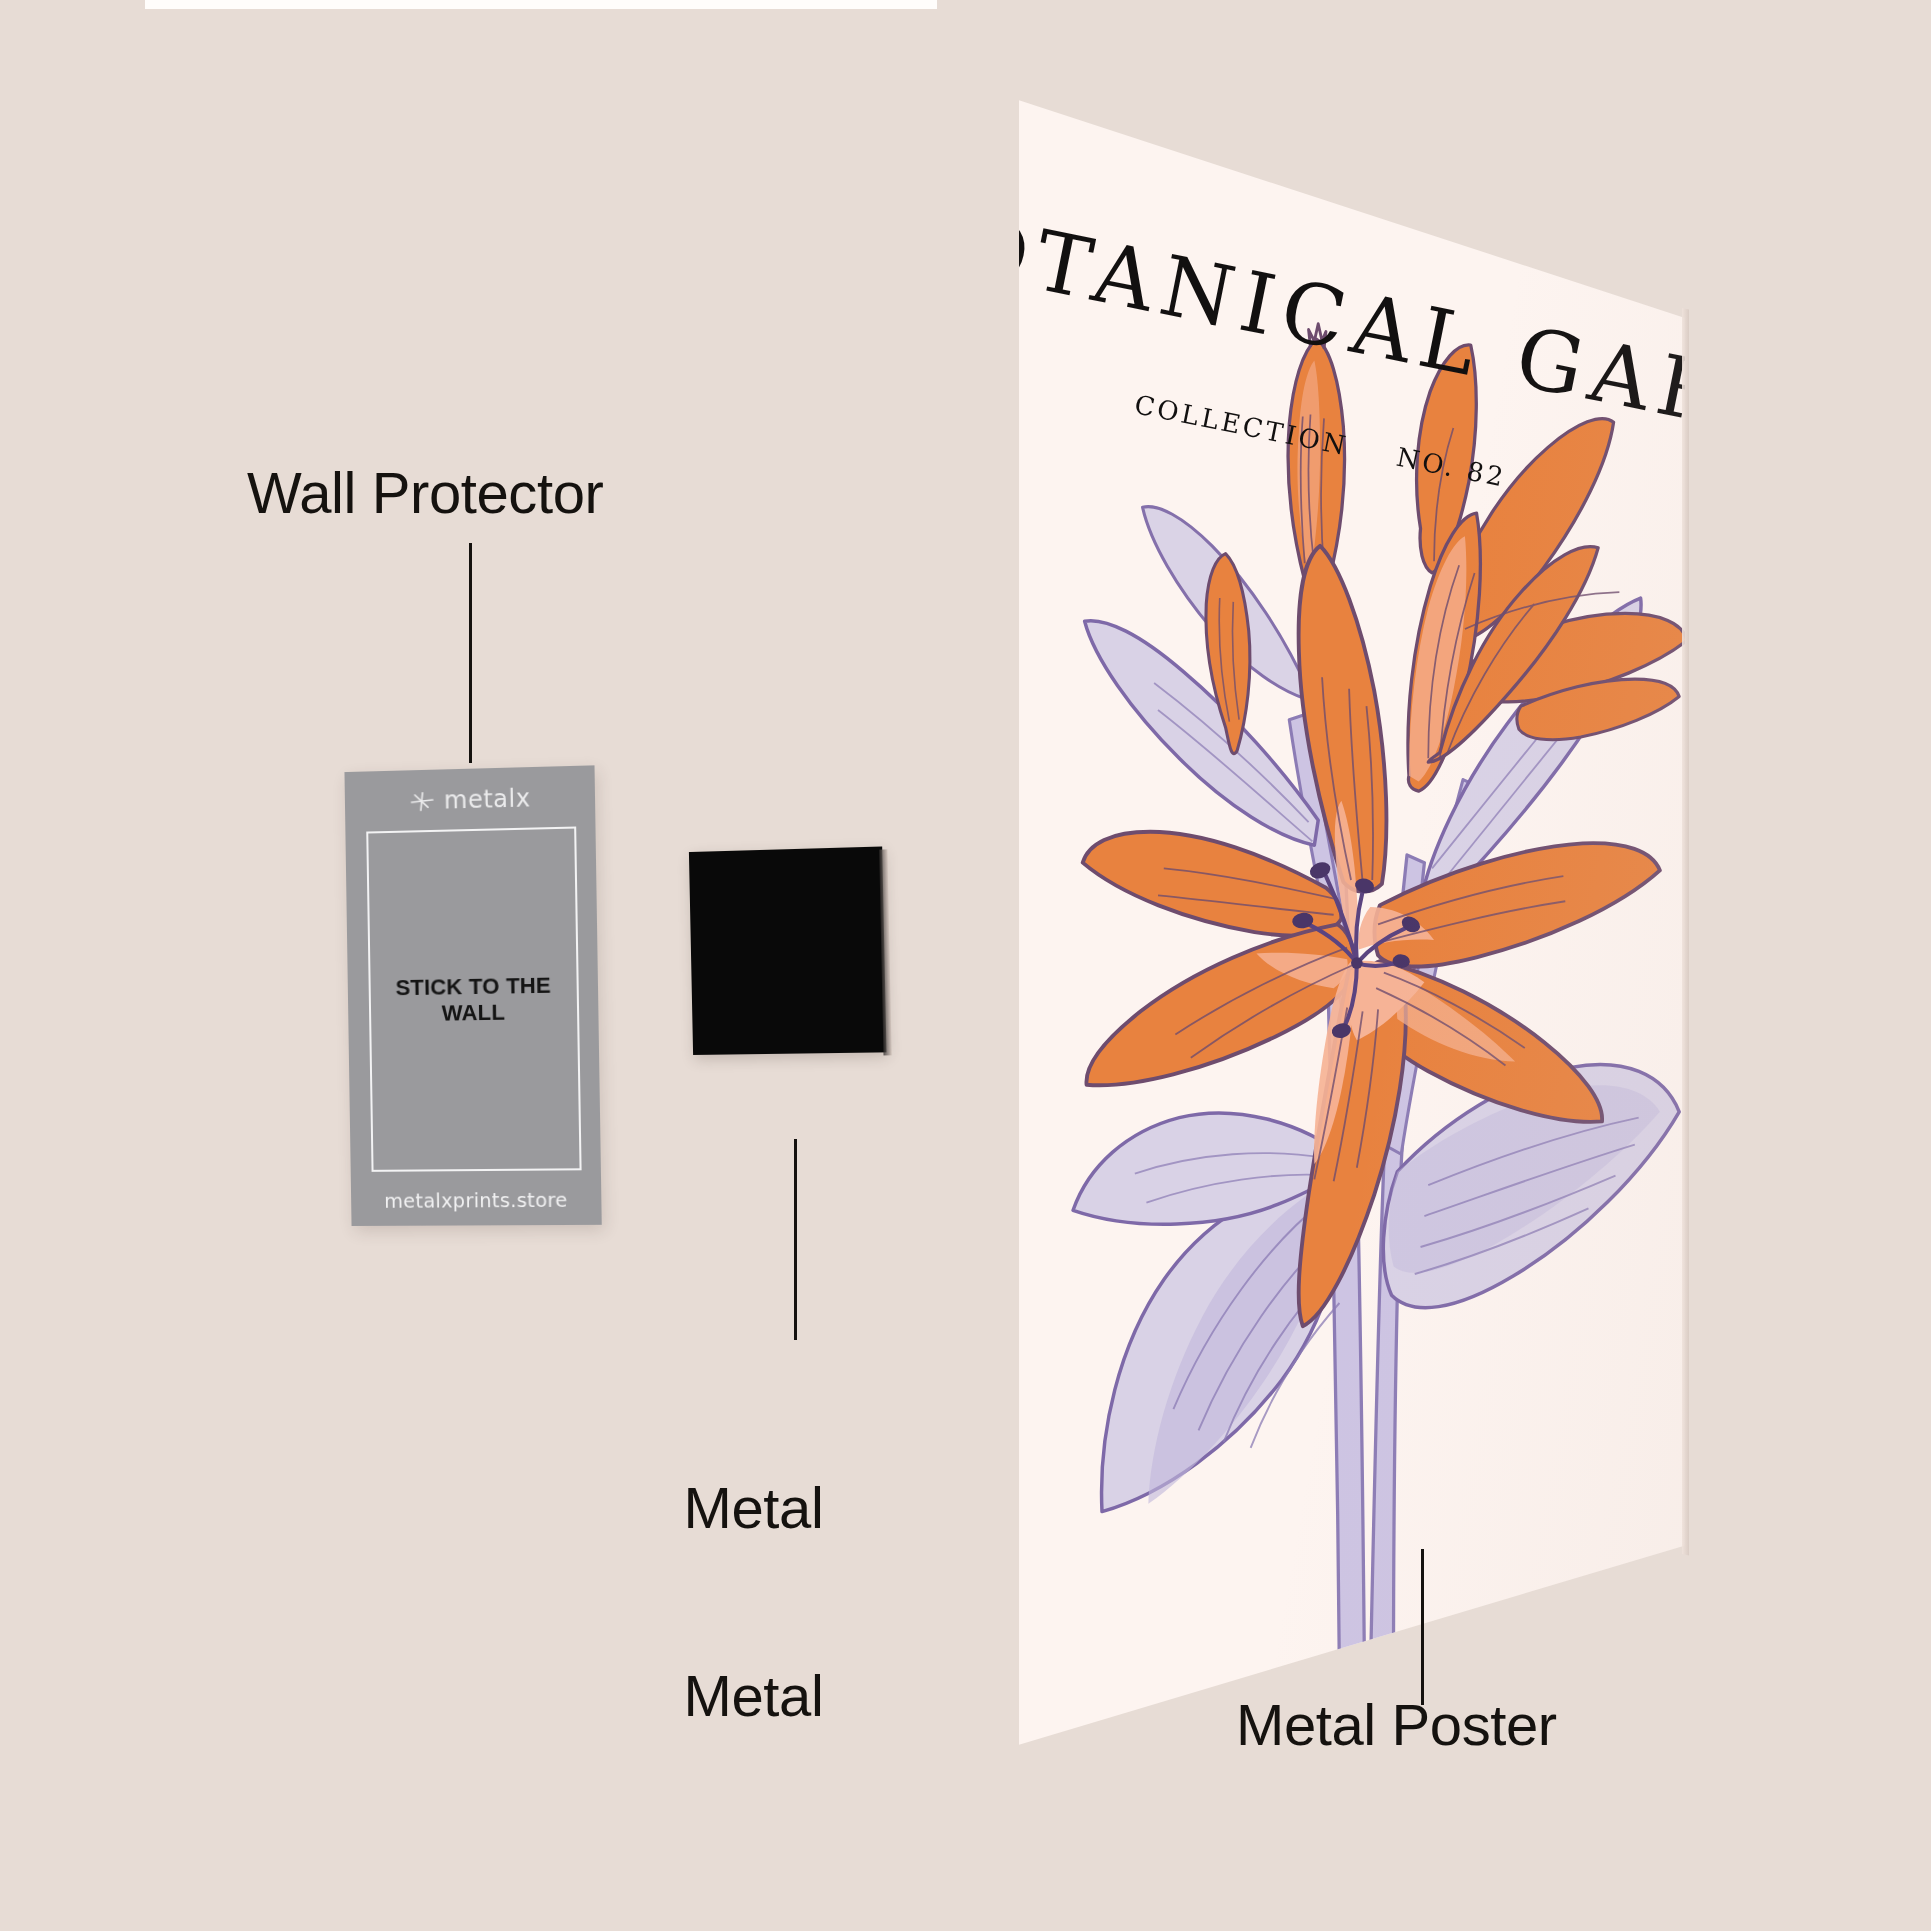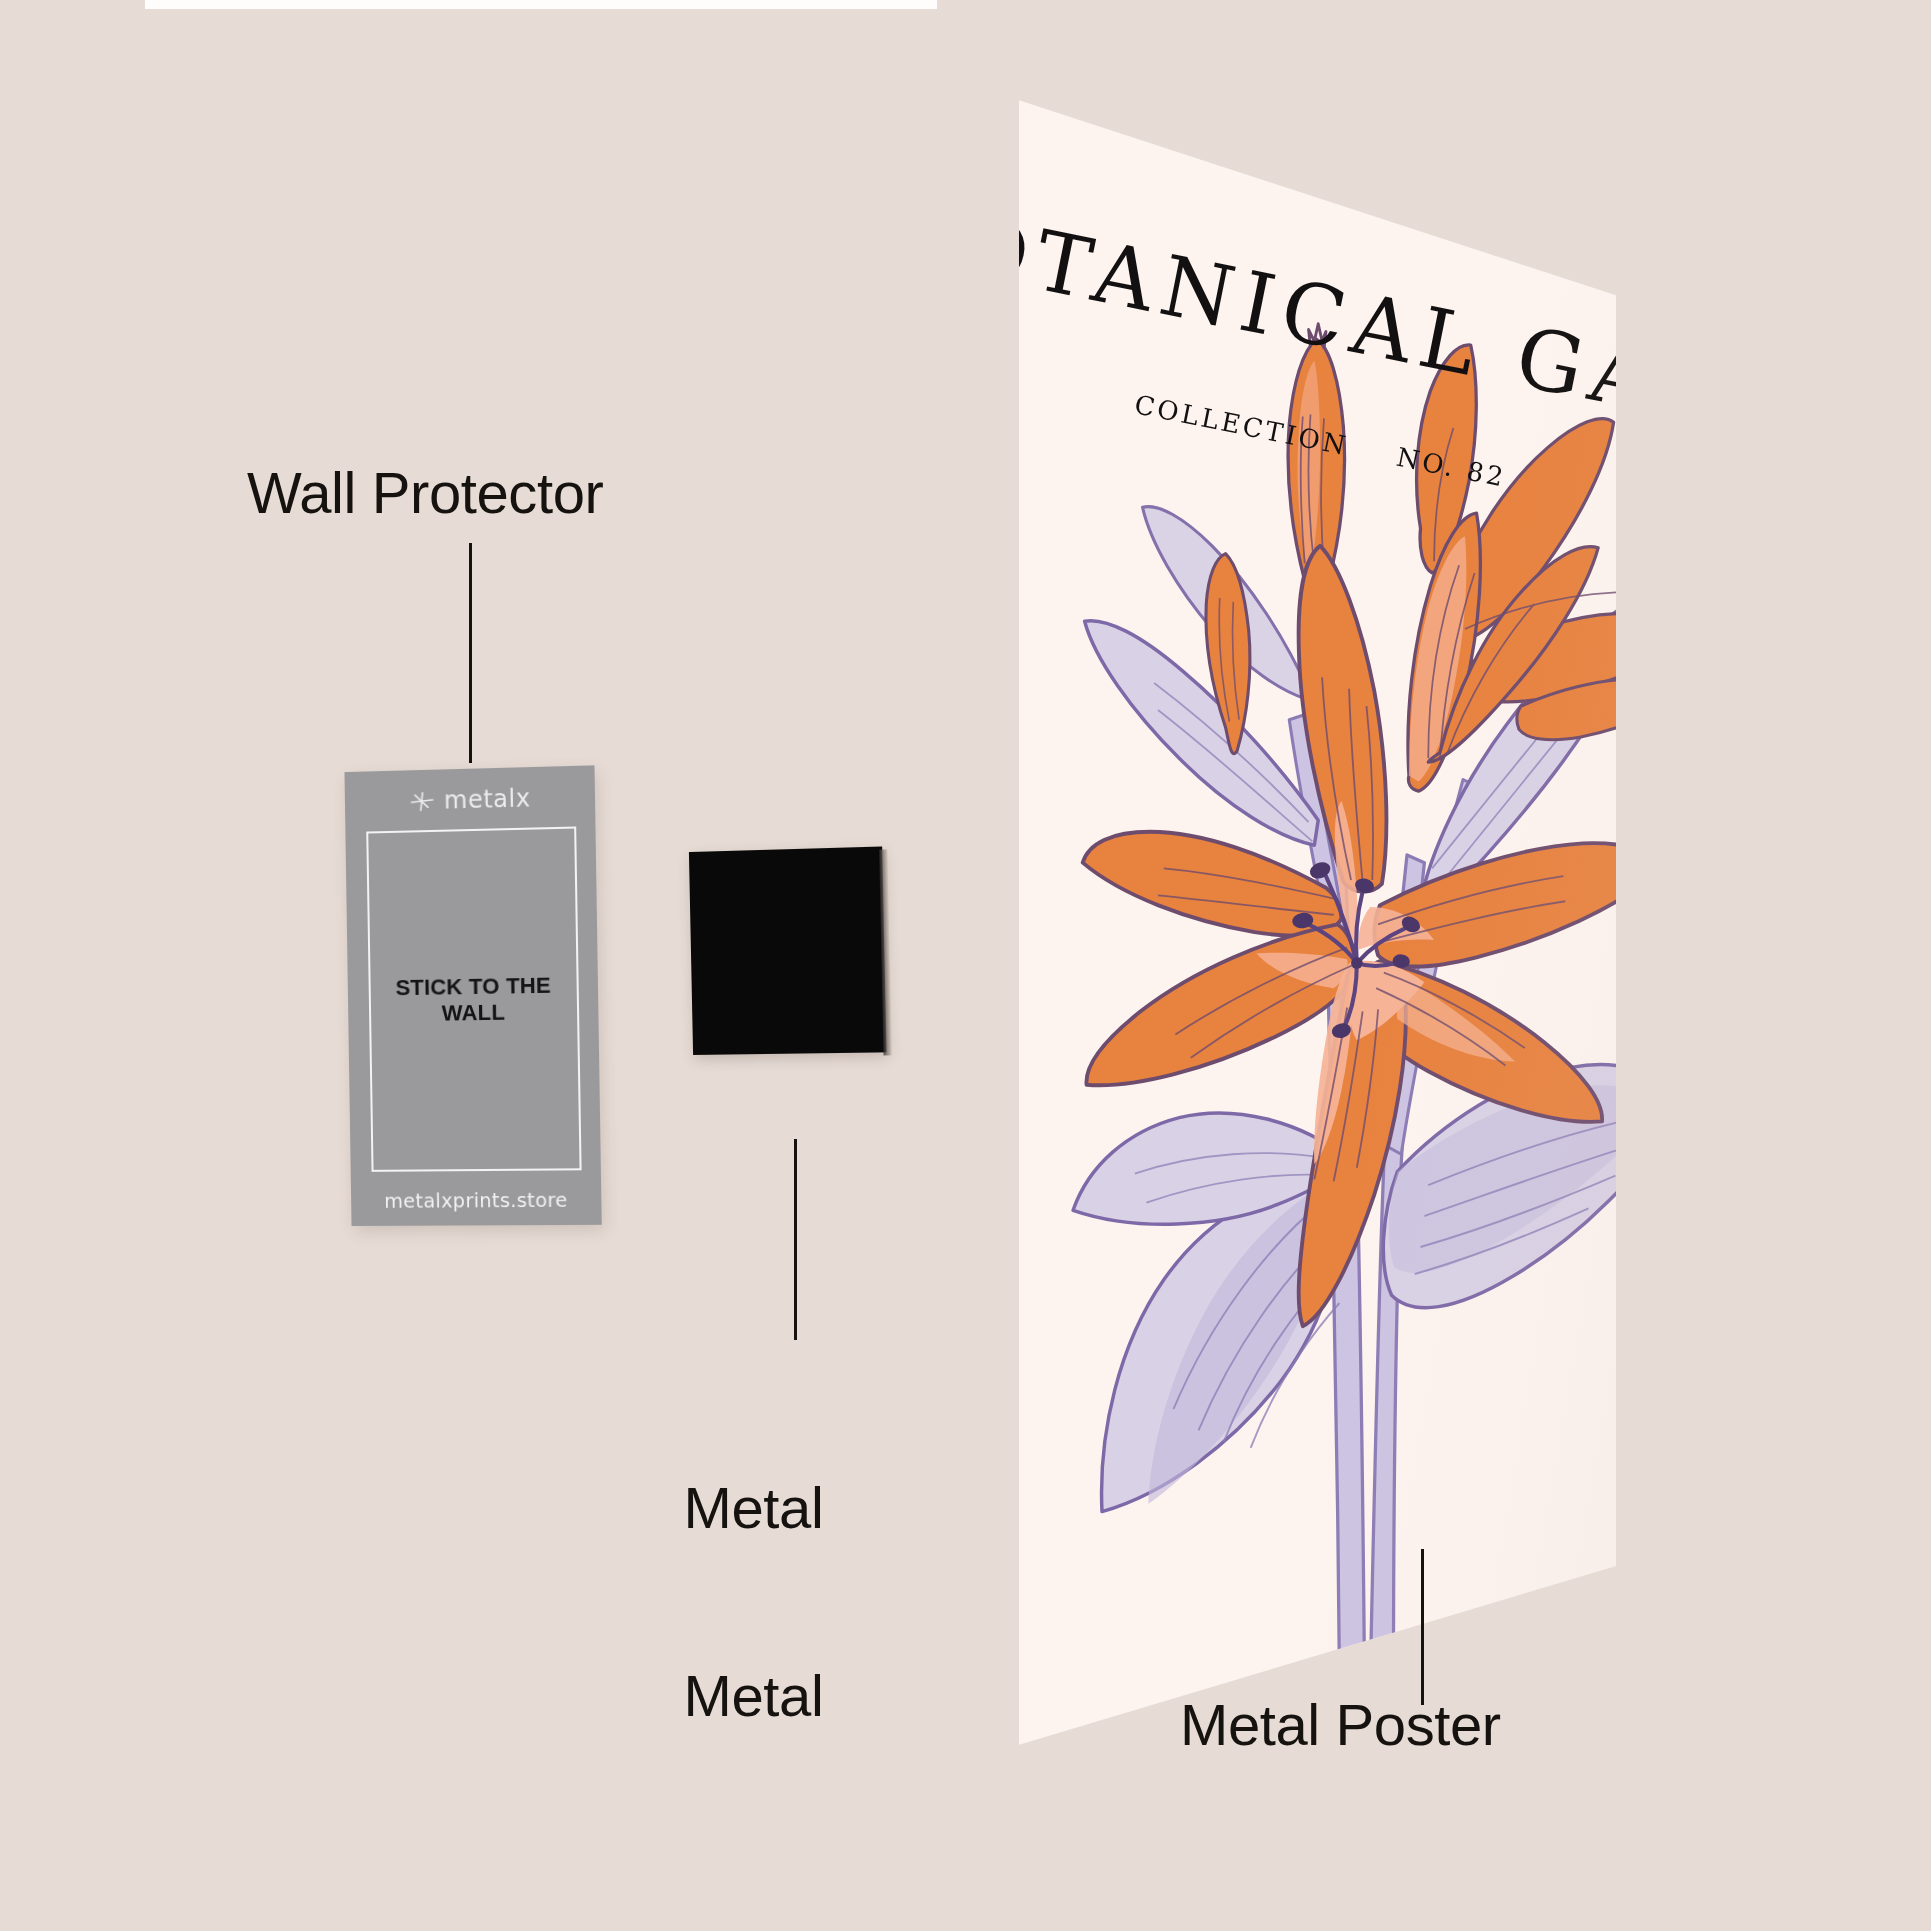--- a/index.html
+++ b/index.html
@@ -2,21 +2,21 @@
 <html><head>
 <meta charset="utf-8">
 <style>
   html, body {
     margin: 0;
     padding: 0;
     background: #e7dcd5;
   }
   #stage {
     position: relative;
-    width: 1616px;
+    width: 1931px;
     height: 1931px;
     background: #e7dcd5;
     overflow: hidden;
     font-family: "Liberation Sans", sans-serif;
   }
 
   
   #top-strip {
     position: absolute;
     left: 145px;
@@ -43,21 +43,21 @@
   }
   #label-strong-magnet {
     left: 676px;
     top: 1352px;
     font-size: 58px;
     text-align: center;
     width: 251px;
     transform: translateX(-48px);
   }
   #label-metal-poster {
-    left: 1180px;
+    left: 1236px;
     top: 1694px;
     font-size: 58px;
   }
 
   
   .leader {
     position: absolute;
     background: #15120f;
     width: 2.9px;
   }

